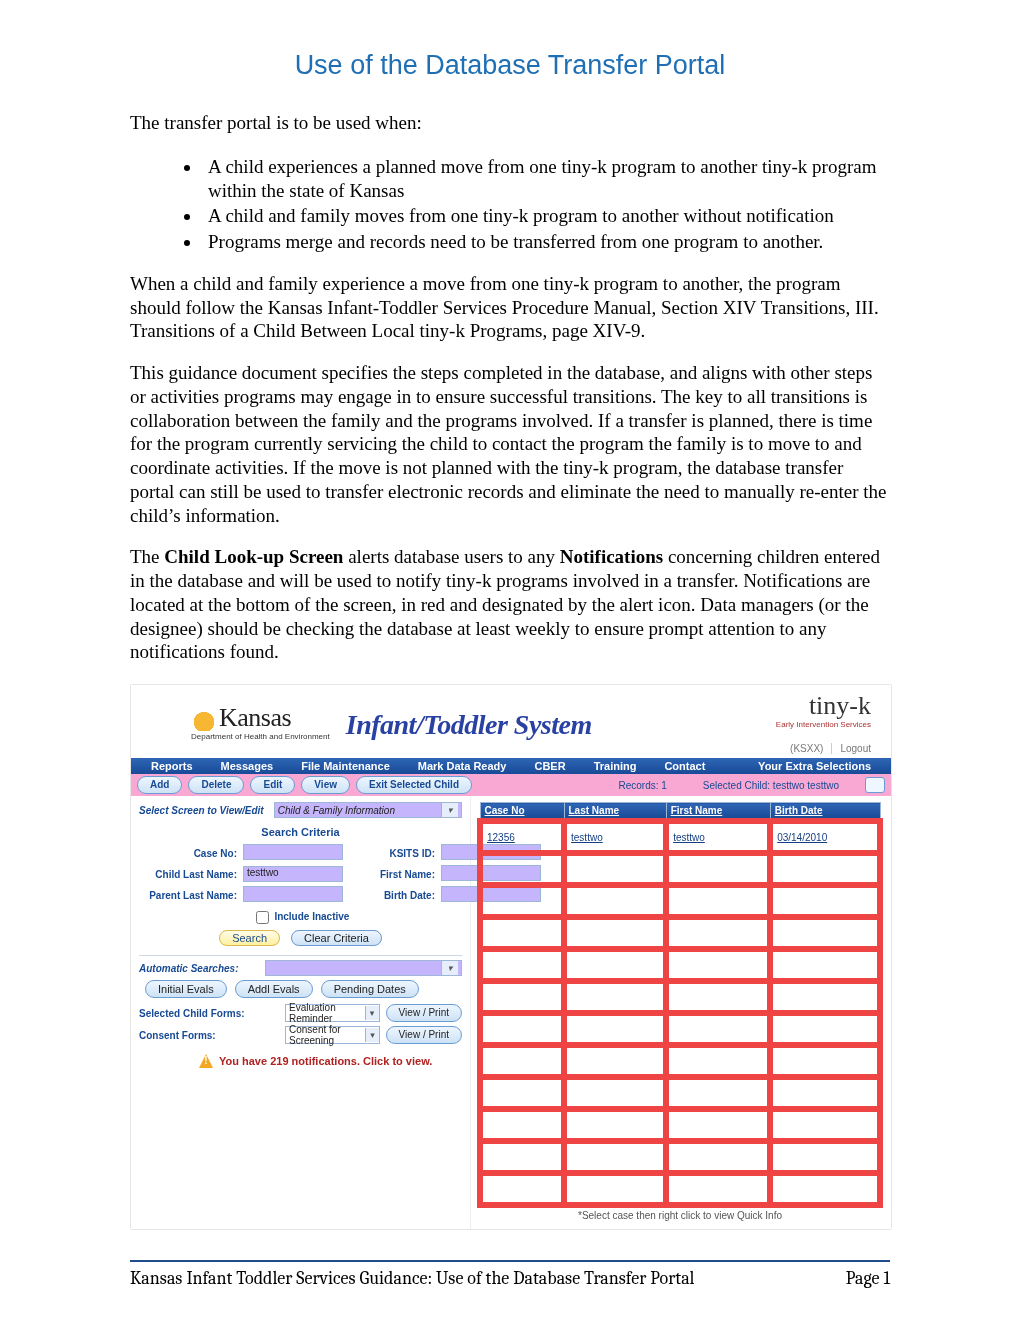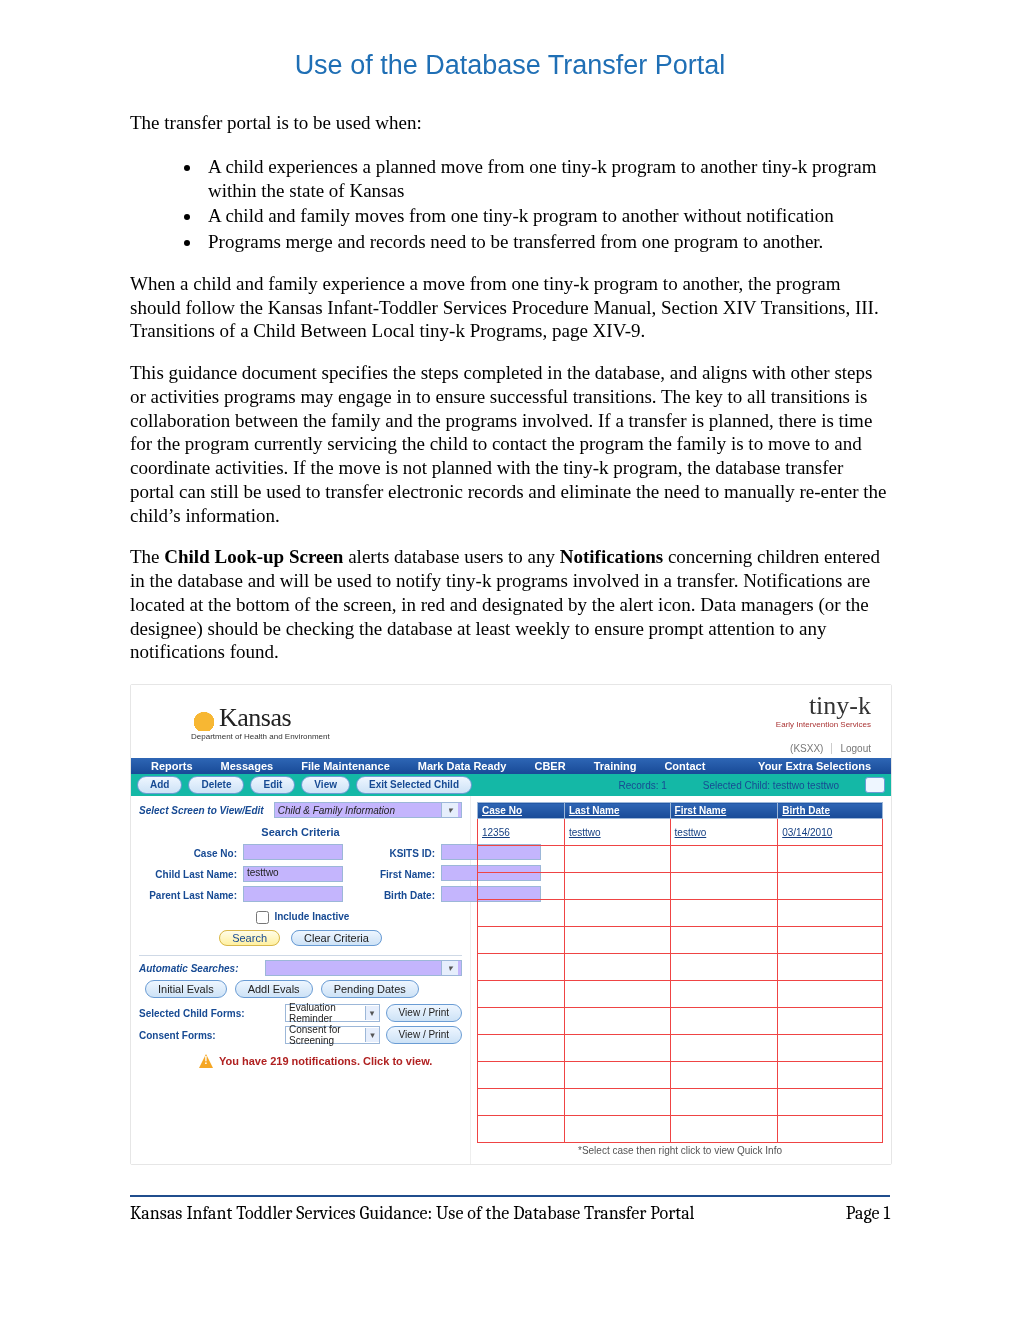--- a/index.html
+++ b/index.html
@@ -119,21 +119,21 @@
     gap: 0;
   }
   .menubar .mi {
     padding: 0 14px;
     line-height: 22px;
     white-space: nowrap;
   }
   .menubar .mi.right { margin-left: auto; }
 
   .toolbar {
-    background: #14b8a6;
+    background: #f9a8d4;
     height: 22px;
     display: flex;
     align-items: center;
     padding: 0 6px;
     gap: 6px;
     font-size: 10px;
     color: #174a93;
     font-weight: bold;
   }
   .pill {
@@ -207,21 +207,21 @@
   .small-pills{display:flex; gap:8px; margin:2px 0 6px 6px;}
 
   .grid-table { width:100%; border-collapse:collapse; font-size:10px;}
   .grid-table th {
     background: linear-gradient(#2e66b5, #184a97);
     color:#fff; font-weight:bold; padding:2px 4px; text-align:left;
     border:1px solid #9cb7d8;
     text-decoration: underline;
   }
   .grid-table td {
-    border:1px solid #ef4444; padding:7px 4px; height:12px;
+    border:6px solid #ef4444; padding:7px 4px; height:12px;
   }
   .grid-table tr.data td { color:#153f82; text-decoration:underline;}
   .grid-note { text-align:center; font-size:10px; color:#555; margin-top:2px;}
 
   .notif-bar {
     display:flex; align-items:center; gap:6px;
     color:#b02121; font-size:11px; font-weight:bold;
     padding: 6px 0 8px 60px;
   }
   .warn-icon {
@@ -272,20 +272,21 @@
     <div class="app-header">
       <div class="brand-left">
         <div>
           <div class="kansas-logo">
             <span class="kansas-sun"></span>
             <span class="kansas-text">Kansas</span>
           </div>
           <div class="kansas-sub">Department of Health
 and Environment</div>
         </div>
+        <div class="its-title">Infant/Toddler System</div>
       </div>
       <div class="brand-right">
         <div><span class="tinyk"><span>tiny-k</span></span></div>
         <div class="tinyk-sub">Early Intervention Services</div>
         <div class="user-row">
           <span>(KSXX)</span>
           <span>Logout</span>
         </div>
       </div>
     </div>

